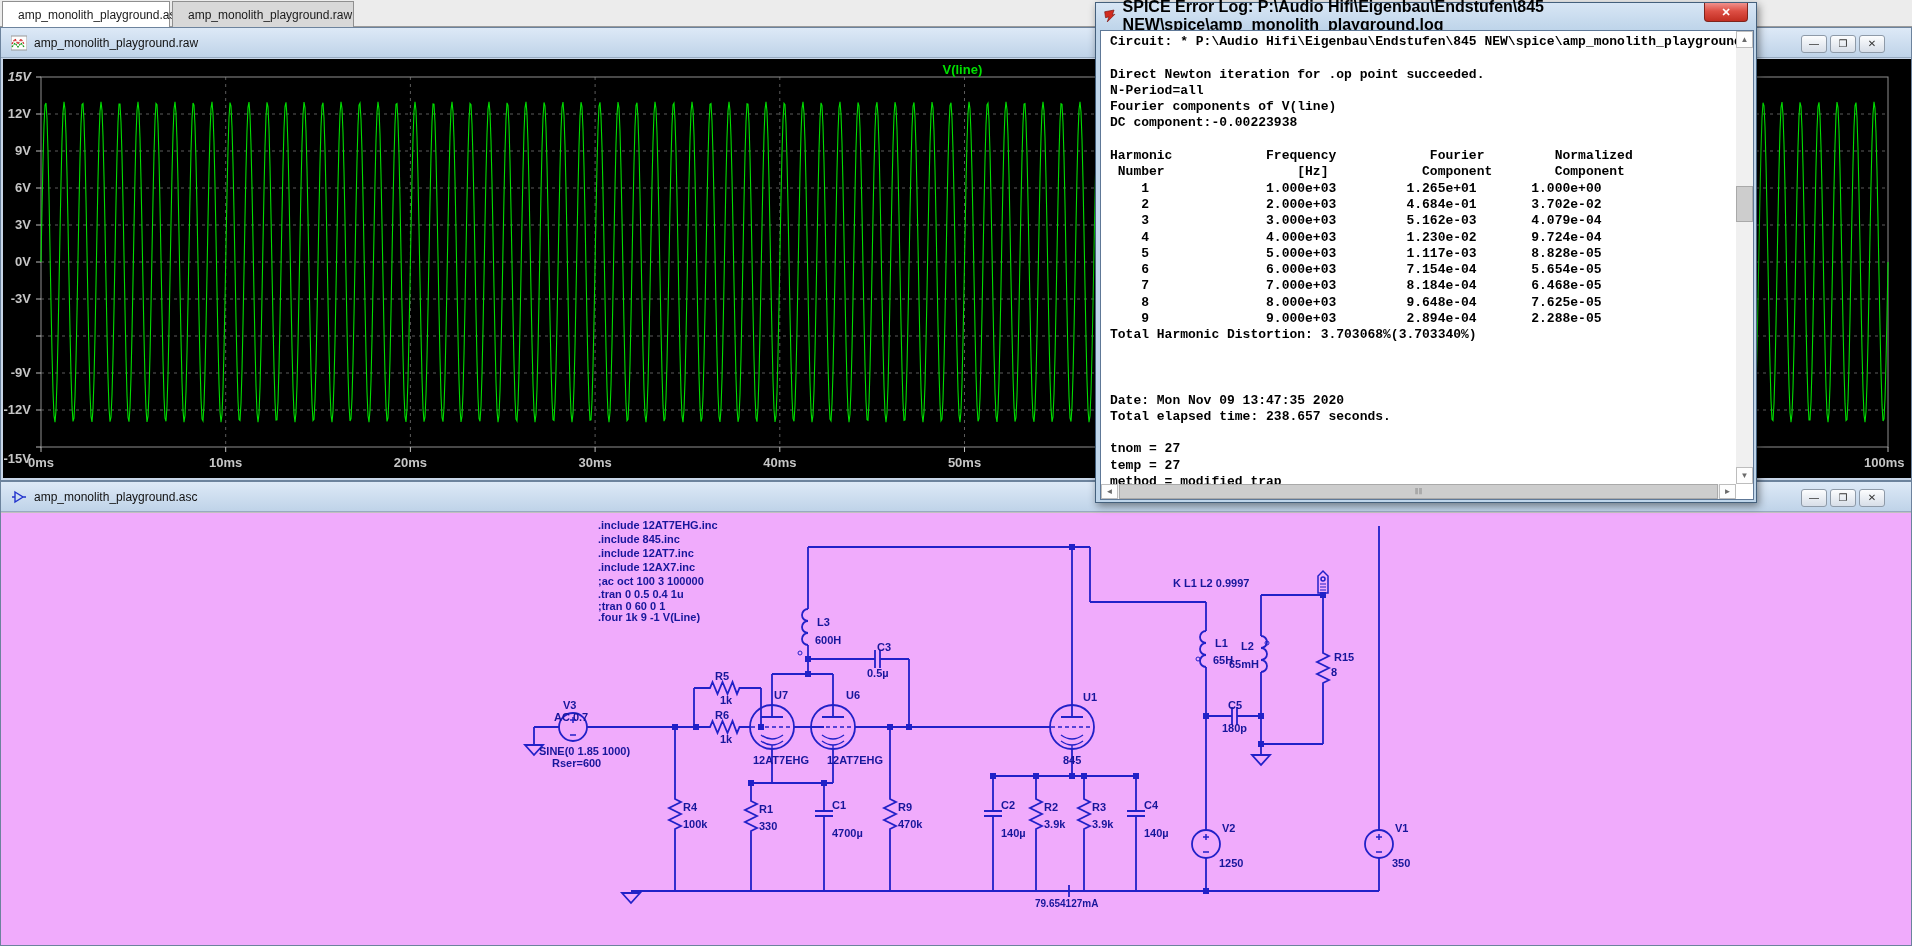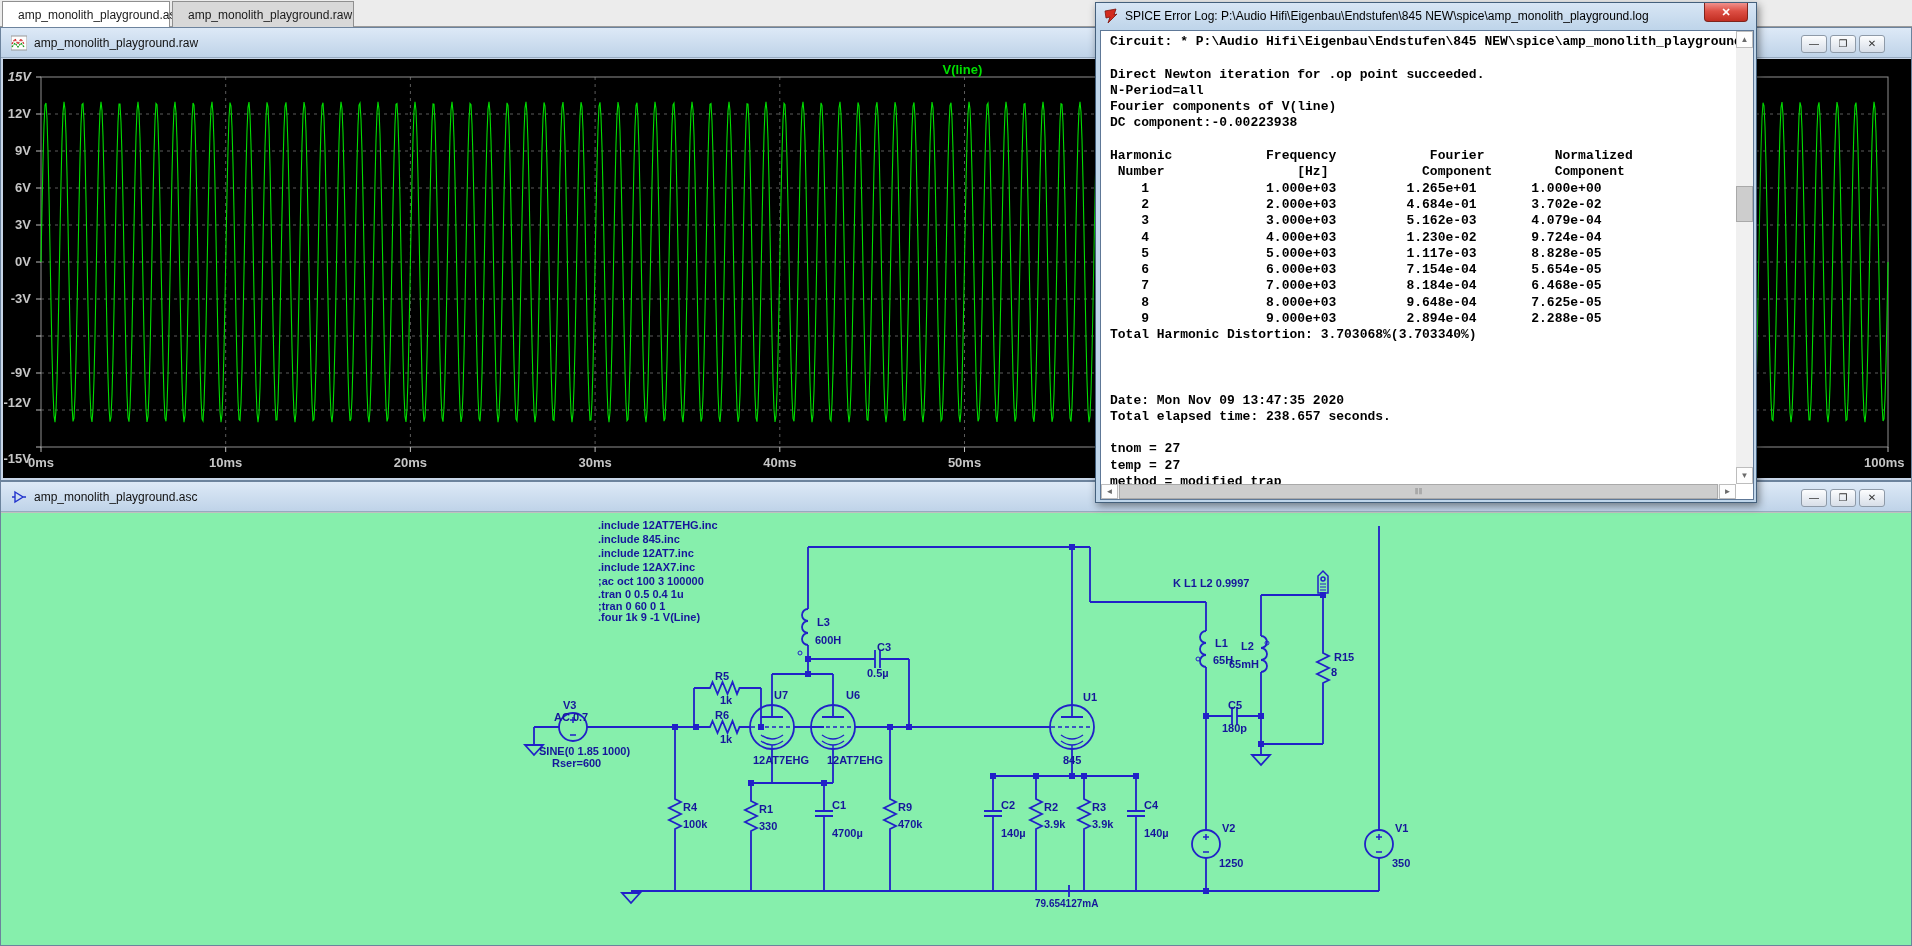--- a/index.html
+++ b/index.html
@@ -34,43 +34,43 @@
   .axis-label { position:absolute; color:#c6c6c6; font-weight:bold; font-size:13px; }
   #trace-title { position:absolute; color:#00e000; font-weight:bold; font-size:13px;
     top:3px; }
 
   
   #log-win { left:1095px; top:2px; width:662px; height:501px;
     background:#bfd5ea; border:1px solid #44607c;
     box-shadow:2px 3px 8px rgba(0,0,0,.45); }
   #log-titlebar { position:absolute; left:0; top:0; right:0; height:26px;
     display:flex; align-items:center; gap:6px; padding-left:7px;
-    font-size:12px; color:#000;
-    background:linear-gradient(#d8e6f5,#bfd5ea); }
+    font-size:16px; color:#000;
+    background:linear-gradient(#d8e6f5,#bfd5ea);font-weight:bold; }
   #log-close { position:absolute; right:8px; top:0px; width:44px; height:19px;
     background:linear-gradient(#f0918c 0%,#dd4f44 45%,#c22e22 100%);
     border:1px solid #7e241c; border-top:none; border-radius:0 0 4px 4px;
     color:#fff; font-size:11px; font-weight:bold; text-align:center; line-height:18px; }
   #log-content { position:absolute; left:4px; top:27px; width:654px; height:470px;
     background:#fff; border:1px solid #5e7897; overflow:hidden; }
   #log-lines { position:absolute; left:9px; top:3px; width:618px;
     font-family:"Liberation Mono","DejaVu Sans Mono",monospace;
     font-weight:bold; font-size:13px; line-height:16.3px; color:#000;
     white-space:pre; }
   .sb { position:absolute; background:#f0f0f0; }
   .sb-btn { position:absolute; background:#fdfdfd; border:1px solid #bdbdbd;
     color:#6a6a6a; font-size:8px; text-align:center; }
   .sb-thumb { position:absolute; background:#cdcdcd; border:1px solid #a9a9a9; }
   .grip { color:#8a8a8a; font-size:8px; text-align:center; line-height:11px; }
 
   
   #sch-win { left:0; top:481px; width:1912px; height:465px;
     background:#c0c0c0; border:1px solid #6c839d; }
   #sch-canvas { position:absolute; left:0; top:31px; right:0; bottom:0;
-    background:#86efac; }
+    background:#f0abfc; }
   svg text { font-family:"Liberation Sans",sans-serif; font-weight:bold;
     fill:#16169b; font-size:11px; }
   svg text.cur { font-size:10px; }
 
   .icon16 { width:16px; height:16px; display:inline-block; }
 </style>
 </head>
 <body>
 
 <div id="tabbar" class="abs">
@@ -157,21 +157,21 @@
     <div id="ylabels">
         <div class="axis-label" style="right: 1880px; top: 10px; font-style: italic;">15V</div>
         <div class="axis-label" style="right: 1880px; top: 47px;">12V</div>
         <div class="axis-label" style="right: 1880px; top: 84px;">9V</div>
         <div class="axis-label" style="right: 1880px; top: 121px;">6V</div>
         <div class="axis-label" style="right: 1880px; top: 158px;">3V</div>
         <div class="axis-label" style="right: 1880px; top: 195px;">0V</div>
         <div class="axis-label" style="right: 1880px; top: 232px;">-3V</div>
         <div class="axis-label" style="right: 1940px; top: 269px;">-6V</div>
         <div class="axis-label" style="right: 1880px; top: 306px;">-9V</div>
-        <div class="axis-label" style="right: 1880px; top: 336px;">-12V</div>
+        <div class="axis-label" style="right: 1880px; top: 343px;">-12V</div>
         <div class="axis-label" style="right: 1880px; top: 392px;">-15V</div>
       </div>
     <div id="xlabels">
         <div class="axis-label" style="left: 14px; top: 396px; width: 48px; text-align: center;">0ms</div>
         <div class="axis-label" style="left: 198.7px; top: 396px; width: 48px; text-align: center;">10ms</div>
         <div class="axis-label" style="left: 383.4px; top: 396px; width: 48px; text-align: center;">20ms</div>
         <div class="axis-label" style="left: 568.1px; top: 396px; width: 48px; text-align: center;">30ms</div>
         <div class="axis-label" style="left: 752.8px; top: 396px; width: 48px; text-align: center;">40ms</div>
         <div class="axis-label" style="left: 937.5px; top: 396px; width: 48px; text-align: center;">50ms</div>
         <div class="axis-label" style="left: 1122.2px; top: 396px; width: 48px; text-align: center;">60ms</div>

